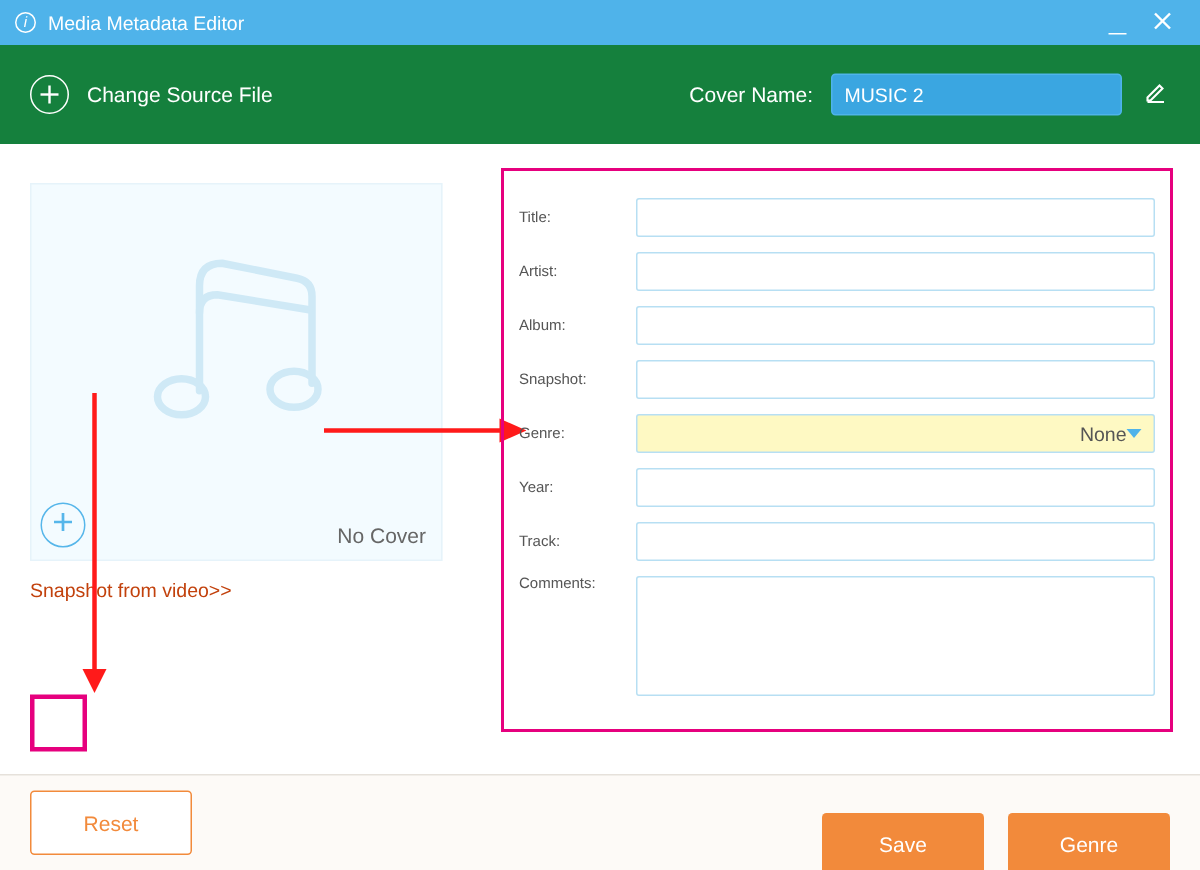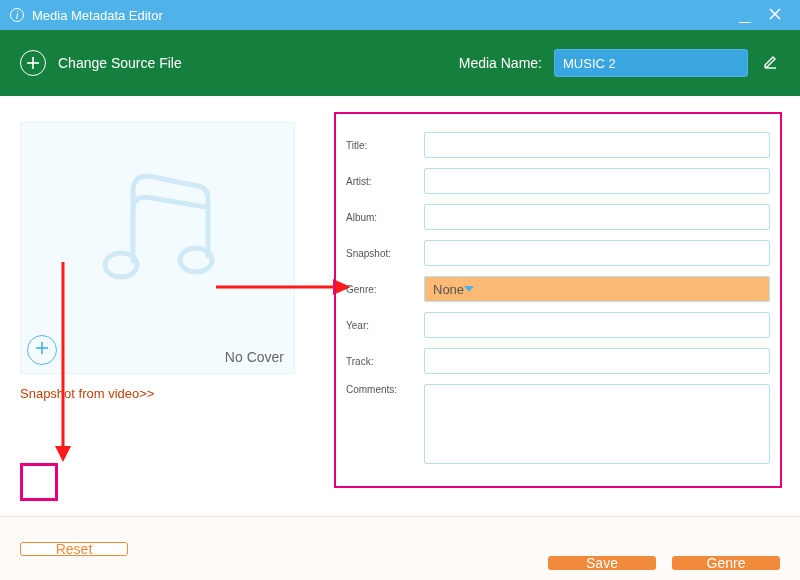--- a/index.html
+++ b/index.html
@@ -65,22 +65,22 @@
     padding: 18px 10px 10px 10px;
   }
   .row { display:flex; align-items:center; margin-bottom:10px; }
   .lbl { width: 78px; font-size:10px; color:#555; }
   .row input[type=text] {
     flex:1; height:26px; border:1px solid #b7dff3; border-radius:2px; padding:0 6px;
     font-size:13px; color:#333; background:#fff;
   }
   .genre-select {
     flex:1; height:26px; border:1px solid #b7dff3; border-radius:2px;
-    display:flex; align-items:center; justify-content:flex-start; padding:12px 8px;
-    font-size:13px; color:#555; cursor:pointer; background:#fdba74;
+    display:flex; align-items:center; justify-content:flex-end; padding:12px 8px;
+    font-size:13px; color:#555; cursor:pointer; background:#fef9c3;
   }
   .caret-down {
     width:0; height:0; border-left:5px solid transparent; border-right:5px solid transparent;
     border-top:6px solid #4fb3ea;
   }
   .comment-row { align-items:flex-start; }
   textarea {
     flex:1; height:80px; border:1px solid #b7dff3; border-radius:2px; padding:6px;
     font-size:13px; resize:none; font-family:inherit; background:#fff;
   }
@@ -89,21 +89,21 @@
     position:absolute; border:3px solid #e6007e; pointer-events:none;
   }
   .hi-add { left:4px; top:341px; width:38px; height:38px; }
   .arrow { position:absolute; pointer-events:none; }
   
   .footer {
     height:64px; border-top:1px solid #e6e1db; background:#fdfaf7;
     display:flex; align-items:center; padding:0 20px;
   }
   .btn {
-    height:14px; min-width:108px; border-radius:3px; font-size:14px; cursor:pointer;
+    height:43px; min-width:108px; border-radius:3px; font-size:14px; cursor:pointer;
     display:inline-flex; align-items:center; justify-content:center;
     border:1px solid transparent;
   }
   .btn-reset { border-color:#f28a3b; color:#f28a3b; background:#fff; }
   .footer .sp { flex:1; }
   .btn-primary { background:#f28a3b; color:#fff; margin-left:16px;margin-top:29px; }
 </style>
 </head>
 <body>
 <div class="window">
@@ -125,21 +125,21 @@
 
   <div class="subheader">
     <span class="plus-circle">
       <svg width="14" height="14" viewBox="0 0 14 14">
           <line x1="7" y1="1" x2="7" y2="13" stroke="#fff" stroke-width="1.6"></line>
           <line x1="1" y1="7" x2="13" y2="7" stroke="#fff" stroke-width="1.6"></line>
         </svg>
     </span>
     <span class="change-src">Change Source File</span>
     <span class="sp"></span>
-    <span class="fname-label">Media Name:</span>
+    <span class="fname-label">Cover Name:</span>
     <input class="fname-box" value="MUSIC 2" style="">
     <span class="pencil-btn">
       <span>
         <svg width="18" height="18" viewBox="0 0 18 18">
             <path d="M3 14 L3 12 L11 4 L13 6 L5 14 Z" fill="none" stroke="#fff" stroke-width="1.4"></path>
             <line x1="3" y1="15" x2="14" y2="15" stroke="#fff" stroke-width="1.4"></line>
           </svg>
       </span>
     </span>
   </div>

